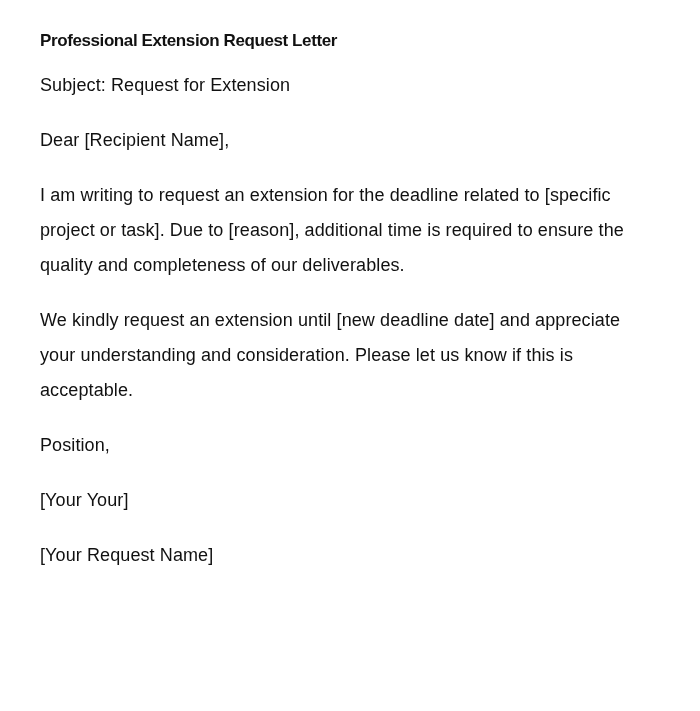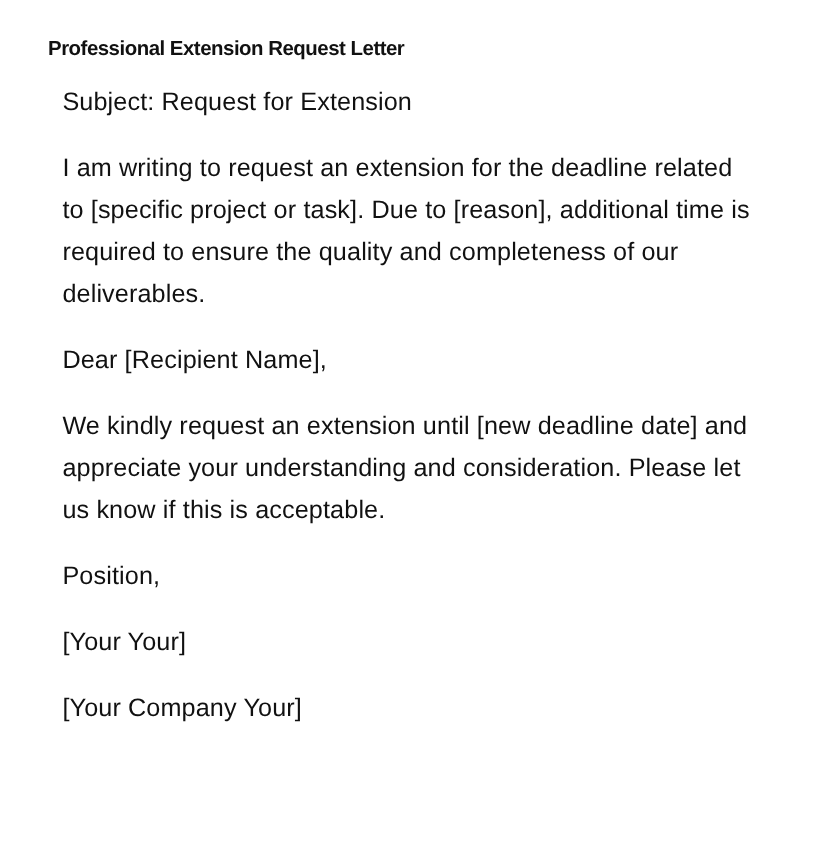--- a/index.html
+++ b/index.html
@@ -1,27 +1,27 @@
 <!DOCTYPE html>
 <html><head>
   <meta charset="utf-8">
   <style>
     html, body { margin: 0; padding: 0; background: #ffffff; }
     body { width: 700px; height: 711px; overflow: hidden; position: relative; }
     .doc { position: absolute; left: 40px; top: 24px; width: 600px; color: #111111; font-family: "Liberation Sans", sans-serif; }
     .title { font-size: 17px; font-weight: bold; letter-spacing: -0.4px; margin: 0; line-height: 34px; height: 34px; }
-    .p { font-size: 21px; line-height: 35px; margin: 12px; letter-spacing: 0.1px; }
+    .p { font-size: 18px; line-height: 35px; margin: 0; letter-spacing: 0.1px; }
     .subject { margin-top: 10px; }
     .gap { margin-top: 20px; }
   </style>
 </head>
 <body>
 
 <div class="doc">
   <h1 class="title">Professional Extension Request Letter</h1>
   <p class="p subject">Subject: Request for Extension</p>
+  <p class="p gap">Dear [Recipient Name],</p>
   <p class="p gap">I am writing to request an extension for the deadline related to [specific project or task]. Due to [reason], additional time is required to ensure the quality and completeness of our deliverables.</p>
-  <p class="p gap">Dear [Recipient Name],</p>
   <p class="p gap">We kindly request an extension until [new deadline date] and appreciate your understanding and consideration. Please let us know if this is acceptable.</p>
   <p class="p gap">Position,</p>
   <p class="p gap">[Your Your]</p>
-  <p class="p gap">[Your Company Your]</p>
+  <p class="p gap">[Your Request Name]</p>
 </div>
 
 </body></html>

